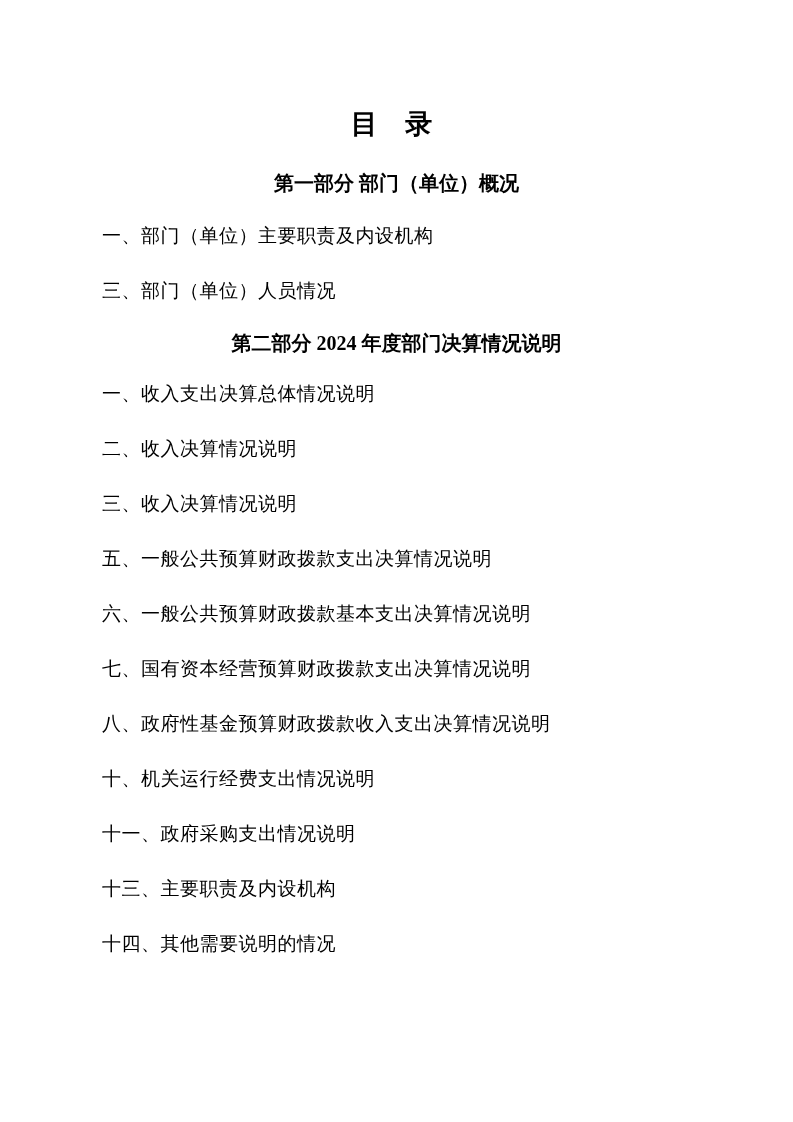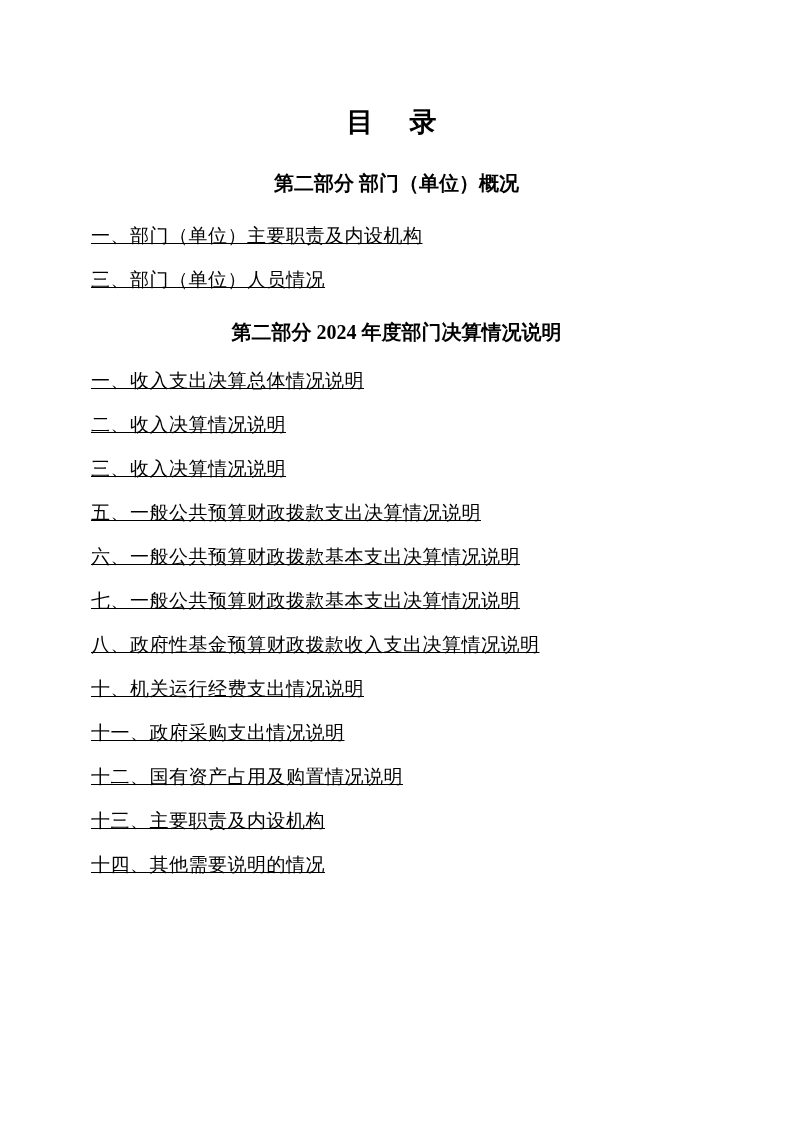--- a/index.html
+++ b/index.html
@@ -23,21 +23,21 @@
     padding: 0 74px;
   }
   .doc-title {
     text-align: center;
     font-size: 27px;
     font-weight: bold;
     letter-spacing: 10px;
     margin-top: 108px;
     margin-bottom: 0;
     line-height: 1.2;
-    font-family: Liberation Mono, monospace;
+    font-family: Liberation Sans, sans-serif;
   }
   .part-heading {
     text-align: center;
     font-size: 20px;
     font-weight: bold;
     line-height: 1.5;
     margin: 0;
     font-family: "Liberation Serif", "DejaVu Serif", serif;
   }
   .part-heading.first {
@@ -47,62 +47,60 @@
     margin-top: 18px;
   }
   .toc-list {
     list-style: none;
     margin: 0;
     padding: 0;
   }
   .toc-item {
     font-size: 19px;
     line-height: 1;
-    margin: 5px;
+    margin: 16px;
     padding: 0;
     height: 39px;
     display: flex;
     align-items: center;
     white-space: nowrap;
     letter-spacing: 0.5px;
-    text-decoration: underline;
   }
   .group-one {
     margin-top: 18px;
     padding-left: 12px;
   }
   .group-two {
     margin-top: 14px;
     padding-left: 12px;
   }
 </style>
 </head>
 <body>
 
 <div class="page">
 
   <div class="doc-title">目  录</div>
 
-  <div class="part-heading first">第二部分  部门（单位）概况</div>
+  <div class="part-heading first">第一部分  部门（单位）概况</div>
 
   <ul class="toc-list group-one">
     <li class="toc-item">一、部门（单位）主要职责及内设机构</li>
     <li class="toc-item">三、部门（单位）人员情况</li>
   </ul>
 
   <div class="part-heading second">第二部分  2024 年度部门决算情况说明</div>
 
   <ul class="toc-list group-two">
     <li class="toc-item">一、收入支出决算总体情况说明</li>
     <li class="toc-item">二、收入决算情况说明</li>
     <li class="toc-item">三、收入决算情况说明</li>
     <li class="toc-item">五、一般公共预算财政拨款支出决算情况说明</li>
     <li class="toc-item">六、一般公共预算财政拨款基本支出决算情况说明</li>
-    <li class="toc-item">七、一般公共预算财政拨款基本支出决算情况说明</li>
+    <li class="toc-item">七、国有资本经营预算财政拨款支出决算情况说明</li>
     <li class="toc-item">八、政府性基金预算财政拨款收入支出决算情况说明</li>
     <li class="toc-item">十、机关运行经费支出情况说明</li>
     <li class="toc-item">十一、政府采购支出情况说明</li>
-    <li class="toc-item">十二、国有资产占用及购置情况说明</li>
     <li class="toc-item">十三、主要职责及内设机构</li>
     <li class="toc-item">十四、其他需要说明的情况</li>
   </ul>
 
 </div>
 
 </body></html>

